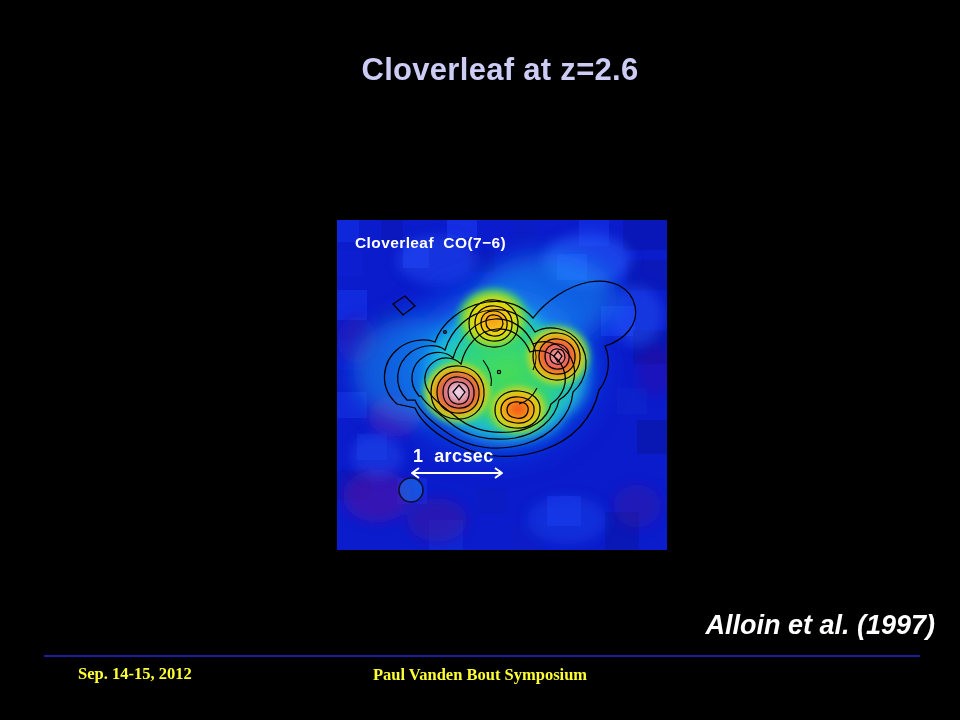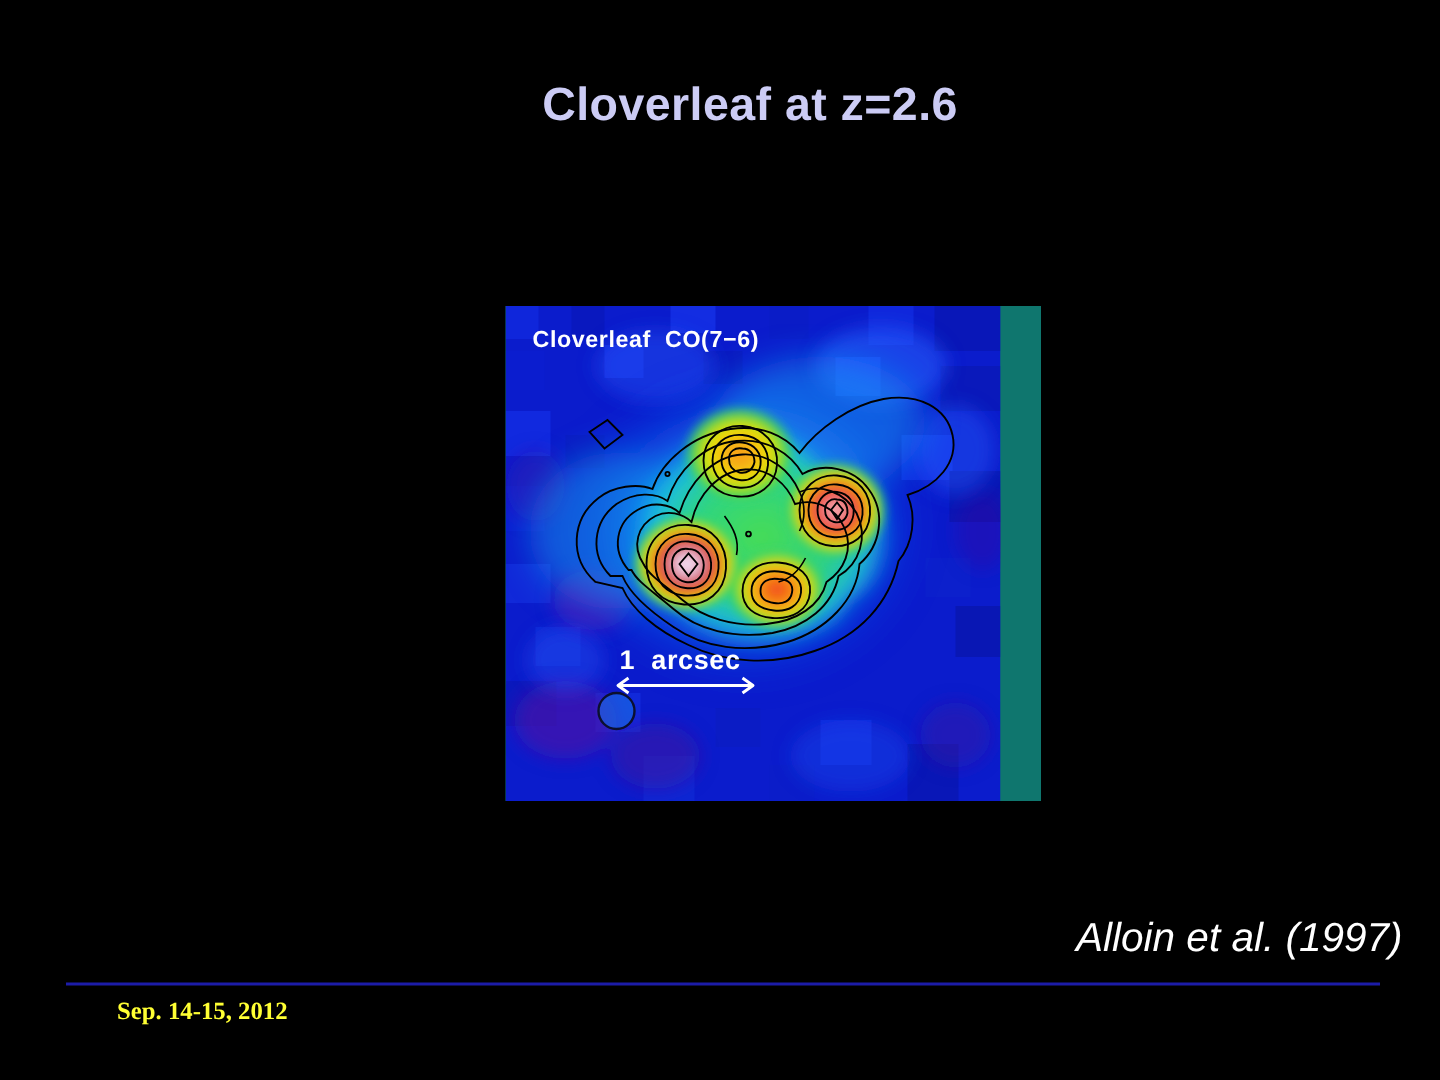--- a/index.html
+++ b/index.html
@@ -28,25 +28,25 @@
     letter-spacing: 0.3px;
     color: #ccccf5;
     white-space: pre;
     margin-left: 20px;
   }
 
   
   #figure-panel {
     position: absolute;
     left: 337px;
-    top: 204px;
-    width: 357px;
+    top: 220px;
+    width: 330px;
     height: 330px;
     overflow: hidden;
-    background: #0f766e;
+    background: #0f172a;
   }
   #figure-panel svg {
     display: block;
   }
 
   #inset-label {
     position: absolute;
     left: 18px;
     top: 14px;
     font-family: "Liberation Sans", sans-serif;
@@ -81,21 +81,21 @@
   }
 
   
   #citation {
     position: absolute;
     right: 25px;
     top: 610px;
     font-family: "Liberation Sans", sans-serif;
     font-style: italic;
     font-size: 27px;
-    font-weight: normal;
+    font-weight: bold;
     color: #ffffff;
     white-space: pre;
   }
 
   
   #footer-rule {
     position: absolute;
     left: 44px;
     top: 655px;
     width: 876px;
@@ -396,14 +396,15 @@
   </svg>
 </div>
 
 <div id="citation">Alloin et al. (1997)</div>
 
 <div id="footer-rule"></div>
 
 <div id="footer">
   <div id="footer-date">Sep. 14-15, 2012</div>
   <div id="footer-center">
+    <div>Paul Vanden Bout Symposium</div>
   </div>
 </div>
 
 </body></html>

